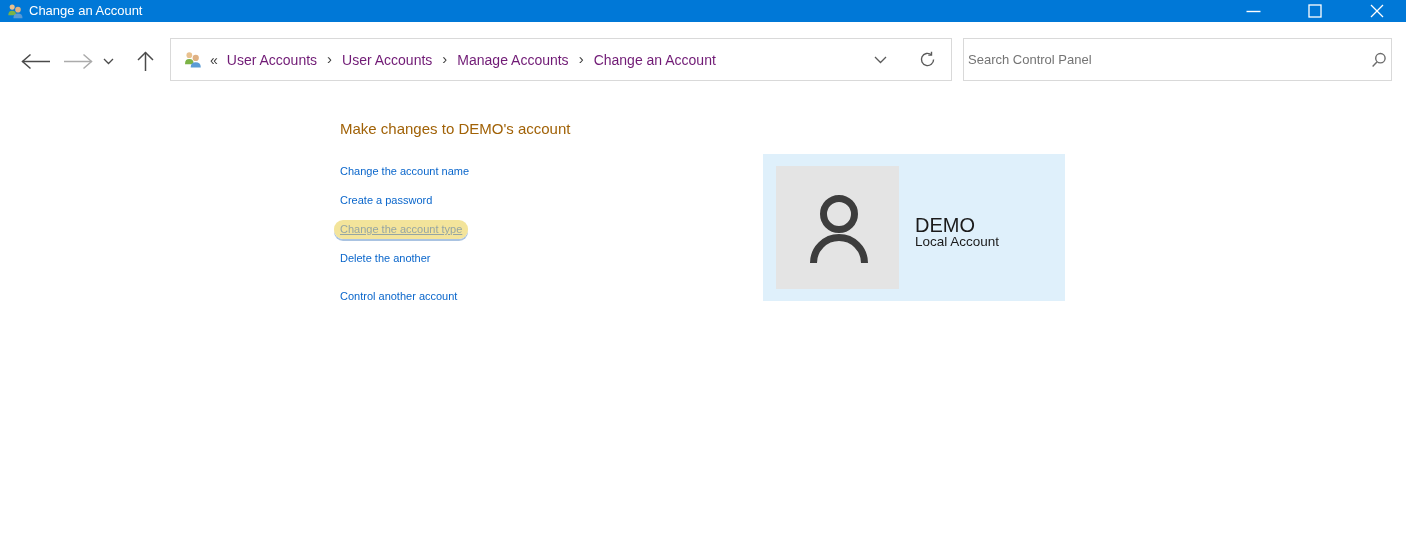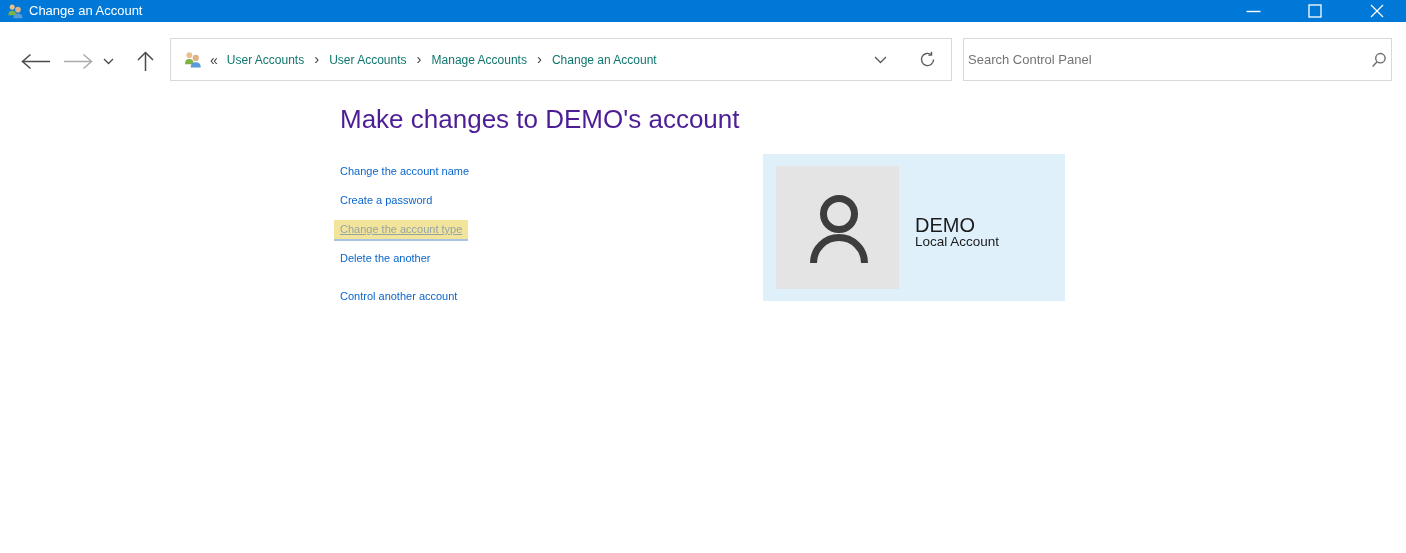--- a/index.html
+++ b/index.html
@@ -27,52 +27,53 @@
   .nav-recent  { left: 100px; width: 16px; }
   .nav-up      { left: 132px; width: 26px; }
 
   .addressbar {
     position: absolute; left: 170px; top: 38px; width: 782px; height: 43px;
     background: #ffffff; border: 1px solid #d9d9d9;
     display: flex; align-items: center; padding-left: 12px;
   }
   .ab-icon { width: 20px; height: 17px; margin-right: 7px; flex: 0 0 auto; }
   .ab-overflow { font-size: 14px; color: #3d3d3d; margin-right: 9px; cursor: pointer; }
-  .crumb { font-size: 12px; color: #0f766e; white-space: nowrap; cursor: pointer; }
+  .crumb { font-size: 14px; color: #701a75; white-space: nowrap; cursor: pointer; }
   .sep { font-size: 15px; color: #3d3d3d; margin: 0 10px; cursor: pointer; position: relative; top: -1px; }
   .ab-spacer { flex: 1 1 auto; }
   .ab-chevron { margin-right: 32px; cursor: pointer; display: flex; align-items: center; }
   .ab-refresh { margin-right: 15px; cursor: pointer; display: flex; align-items: center; }
 
   .searchbox {
     position: absolute; left: 963px; top: 38px; width: 429px; height: 43px;
     background: #ffffff; border: 1px solid #d9d9d9;
     display: flex; align-items: center; padding: 0 4px;
   }
   .search-input {
     flex: 1 1 auto; border: 0; outline: 0; background: transparent; padding: 0;
     font-family: "Liberation Sans", "DejaVu Sans", sans-serif; font-size: 13px; color: #1b1b1b;
   }
   .search-input::placeholder { color: #747474; opacity: 1; }
   .search-icon { flex: 0 0 auto; display: flex; align-items: center; cursor: pointer; }
 
   
-  .heading { position: absolute; left: 340px; top: 104px; font-size: 26px; color: #4c1d95; }
+  .heading { position: absolute; left: 340px; top: 120px; font-size: 15px; color: #a16207; }
 
   .tasklink { position: absolute; left: 340px; font-size: 11px; color: #0a66cb; white-space: nowrap; cursor: pointer; }
   .link-0 { top: 165px; }
   .link-1 { top: 194px; }
   .link-2 { top: 223px; }
   .link-3 { top: 252px; }
   .link-manage { top: 290px; }
   .hl {
     background: #f3e49b; color: #95a5a3;
     text-decoration: underline; text-decoration-color: #95a5a3;
     padding: 3px 6px 4px 6px; margin-left: -6px;
     box-shadow: 0 2px 0 rgba(100, 145, 200, 0.55);
+    border-radius: 9px;
   }
 
   
   .user-tile { position: absolute; left: 763px; top: 154px; width: 302px; height: 147px; background: #dff0fb; }
   .avatar { position: absolute; left: 13px; top: 12px; width: 123px; height: 123px; background: #e4e4e4; overflow: hidden; }
   .tile-name { position: absolute; left: 152px; top: 60px; font-size: 20px; color: #1b1b1b; }
   .tile-type { position: absolute; left: 152px; top: 80px; font-size: 13.5px; color: #1b1b1b; text-align: center; }
 </style>
 </head>
 <body>

